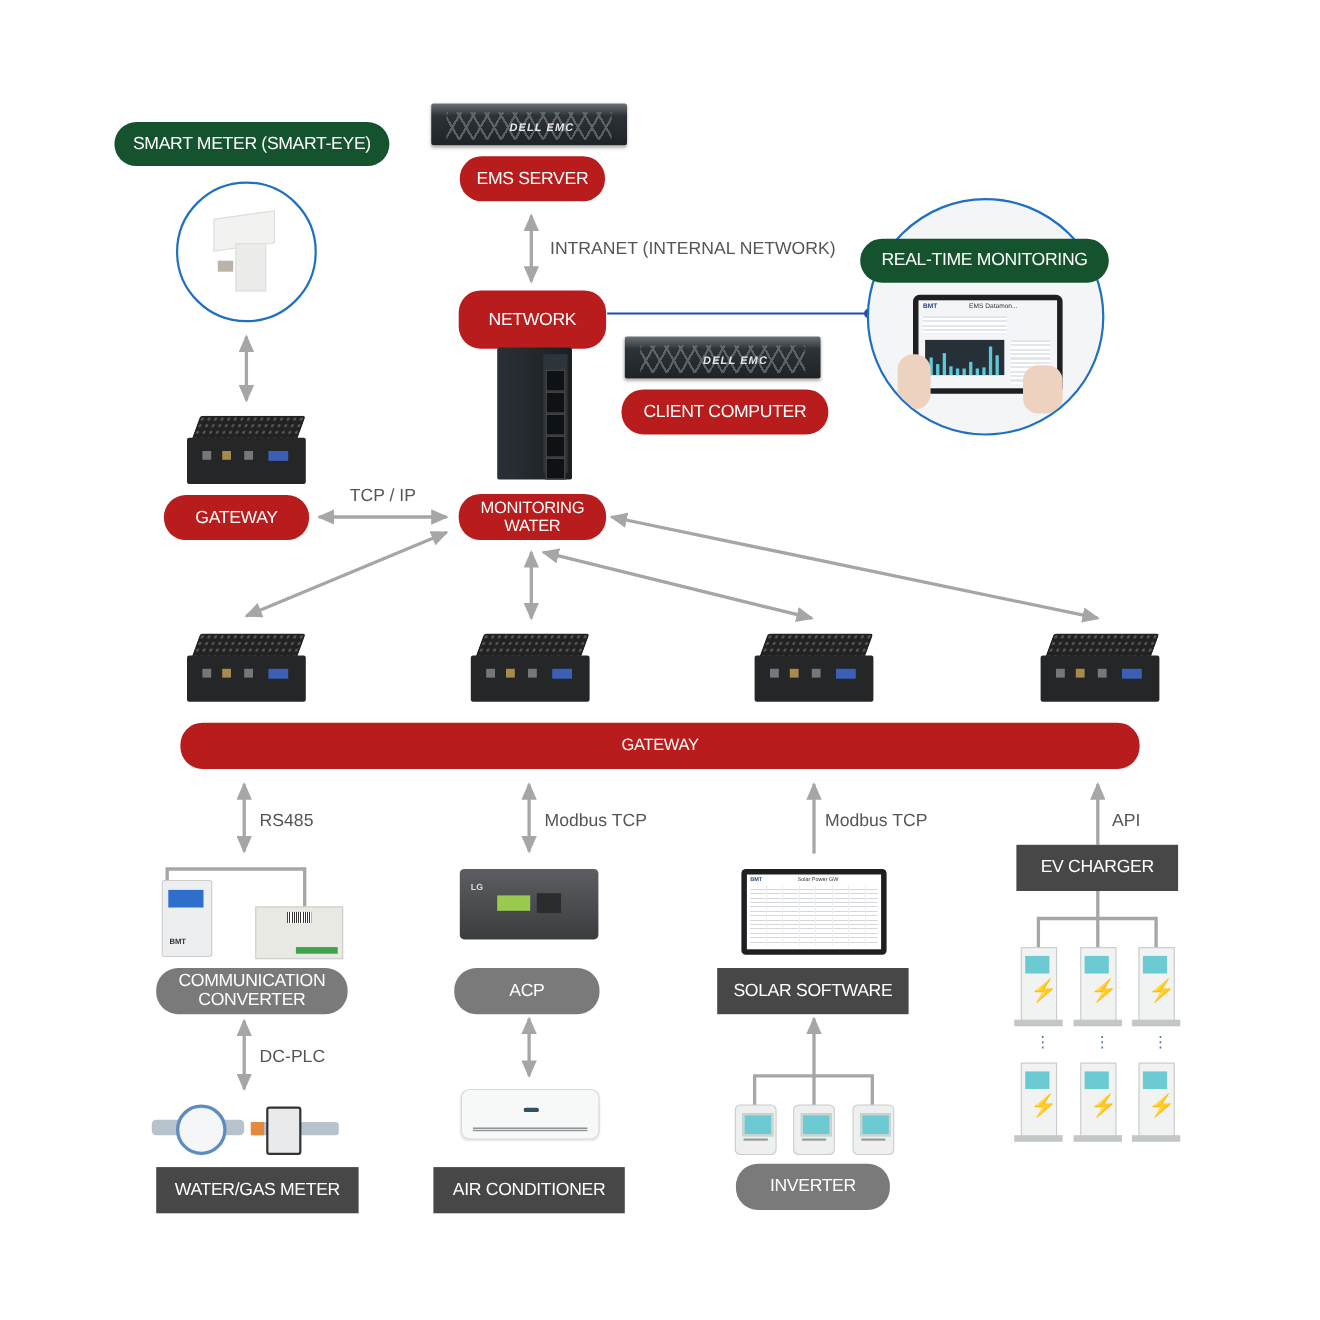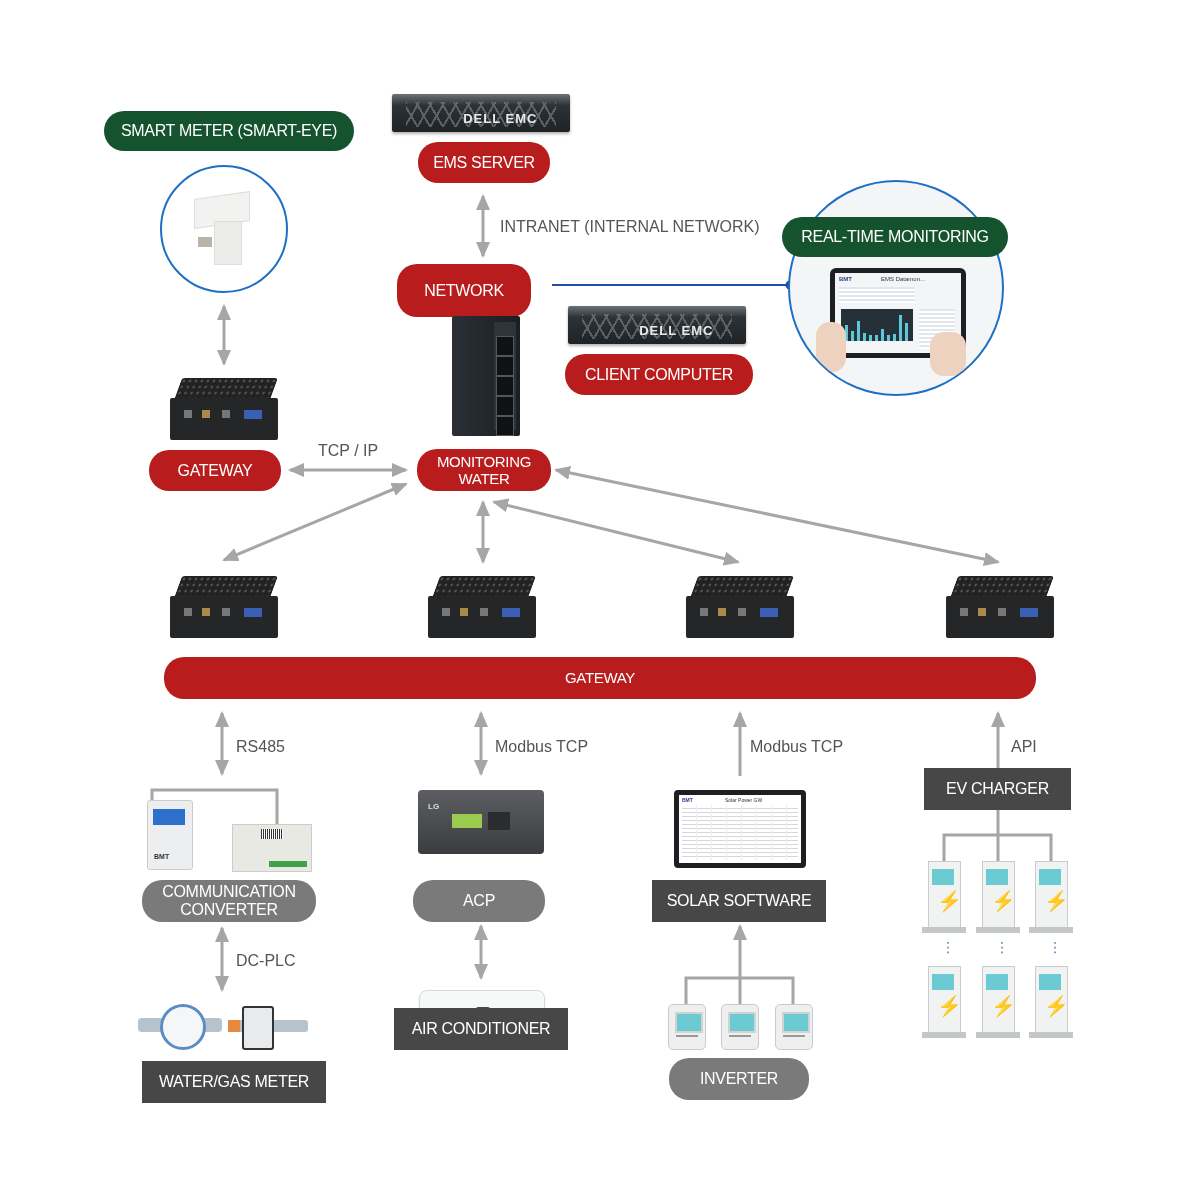--- a/index.html
+++ b/index.html
@@ -9,21 +9,21 @@
   .pill{position:absolute;display:flex;align-items:center;justify-content:center;text-align:center;color:#fff;font-size:16px;line-height:18px;border-radius:20px;letter-spacing:-0.3px;}
   .green{background:#b91c1c;}
   .blue{background:#14532d;}
   .grayp{background:#7a7a7a;}
   .dark{background:#474747;border-radius:0;}
   .label{position:absolute;color:#555;font-size:16px;white-space:nowrap;}
   .circle{position:absolute;border-radius:50%;border:2px solid #1f6fc4;background:#fff;overflow:hidden;}
   
   .server{position:absolute;background:linear-gradient(#6c7277,#2d3236 30%,#1f2326);border-radius:2px;box-shadow:0 2px 3px rgba(0,0,0,.3);}
   .server .hex{position:absolute;left:8%;right:8%;top:22%;bottom:14%;background:repeating-linear-gradient(60deg,transparent 0 9px,#7d868c 9px 11px),repeating-linear-gradient(-60deg,transparent 0 9px,#7d868c 9px 11px);opacity:.6;}
-  .server .logo{position:absolute;left:40%;top:45%;color:#e8e8e8;font-size:13px;font-weight:bold;letter-spacing:1px;}
+  .server .logo{position:absolute;left:40%;top:45%;color:#e8e8e8;font-size:10px;font-weight:bold;letter-spacing:1px;font-style:italic;}
   
   .minipc{position:absolute;width:108px;height:62px;}
   .minipc .top{position:absolute;left:8px;top:0;width:96px;height:22px;background:radial-gradient(circle,#555 1.2px,#222 1.6px) 0 0/6px 6px;transform:skewX(-20deg);border-radius:3px 3px 0 0;}
   .minipc .front{position:absolute;left:0;top:20px;width:108px;height:42px;background:#242628;border-radius:2px;}
   .minipc .port{position:absolute;background:#777;}
   .minipc .vga{position:absolute;background:#3a5fb5;}
   
   .switch{position:absolute;width:68px;height:120px;background:linear-gradient(90deg,#2a3036,#1b1f23);border-radius:2px;}
   .switch .panel{position:absolute;right:4px;top:6px;width:22px;bottom:6px;background:#2d353b;}
   .switch .rj{position:absolute;right:6px;width:16px;height:18px;background:#0f1214;border:1px solid #555;}
@@ -86,21 +86,21 @@
   <div class="abs" style="left:52px;top:54px;width:26px;height:42px;background:#ececea;border:1px solid #ddd;"></div>
   <div class="abs" style="left:36px;top:70px;width:14px;height:10px;background:#b9b3a8;"></div>
 </div>
 
 <div class="server" style="left:392px;top:94px;width:178px;height:38px;">
   <div class="hex"></div>
     <div class="logo">DELL EMC</div>
 </div>
 <div class="pill green" style="left:418px;top:142px;width:132px;height:41px;">EMS SERVER</div>
 <div class="label" style="left:500px;top:218px;">INTRANET (INTERNAL NETWORK)</div>
-<div class="pill green" style="left:397px;top:264px;width:134px;height:53px;">NETWORK</div>
+<div class="pill green" style="left:417px;top:264px;width:134px;height:53px;">NETWORK</div>
 
 <div class="circle" style="left:788px;top:180px;width:212px;height:212px;background:#f4f5f6;">
   <div class="tablet" style="left:40px;top:86px;width:136px;height:90px;">
     <div class="screen">
       <div class="abs" style="left:4px;top:3px;font-size:6px;font-weight:bold;color:#2a3f8a;">BMT</div>
       <div class="abs" style="left:46px;top:3px;font-size:6px;color:#333;">EMS Datamon...</div>
       <div class="abs" style="left:4px;top:14px;width:76px;height:16px;background:repeating-linear-gradient(#dfe6ef 0 2px,#fff 2px 4px);"></div>
       <div class="abs" style="left:6px;top:36px;width:72px;height:32px;background:#263038;">
         <div class="bar" style="left:4px;height:16px"></div>
           <div class="bar" style="left:10px;height:10px"></div>
@@ -222,21 +222,21 @@
   <div class="abs" style="left:10px;top:12px;font-size:8px;color:#ddd;font-weight:bold;">LG</div>
   <div class="abs" style="left:34px;top:24px;width:30px;height:14px;background:#9acb4e;"></div>
   <div class="abs" style="left:70px;top:22px;width:22px;height:18px;background:#2a2c30;"></div>
 </div>
 <div class="pill grayp" style="left:413px;top:880px;width:132px;height:42px;">ACP</div>
 
 <div class="abs" style="left:419px;top:990px;width:124px;height:44px;background:#f7f8f8;border:1px solid #d6d9da;border-radius:8px;box-shadow:0 1px 2px rgba(0,0,0,.1);">
   <div class="abs" style="left:56px;top:16px;width:14px;height:4px;background:#33505f;border-radius:2px;"></div>
   <div class="abs" style="left:10px;top:34px;width:104px;height:4px;background:repeating-linear-gradient(#8d9396 0 1px,#dfe2e3 1px 2px);"></div>
 </div>
-<div class="pill dark" style="left:394px;top:1008px;width:174px;height:42px;">AIR CONDITIONER</div>
+<div class="pill dark" style="left:394px;top:1061px;width:174px;height:42px;">AIR CONDITIONER</div>
 
 <div class="tablet" style="left:674px;top:790px;width:132px;height:78px;border-radius:4px;">
   <div class="screen" style="background:#fff;">
     <div class="abs" style="left:3px;top:2px;font-size:5px;font-weight:bold;color:#2a3f8a;">BMT</div>
     <div class="abs" style="left:46px;top:2px;font-size:5px;color:#333;">Solar Power GW</div>
     <div class="abs" style="left:3px;top:10px;right:3px;bottom:3px;background:repeating-linear-gradient(90deg,transparent 0 14px,#eee 14px 15px),repeating-linear-gradient(#fff 0 3px,#d4d8dd 3px 4px);"></div>
   </div>
 </div>
 <div class="pill dark" style="left:652px;top:880px;width:174px;height:42px;">SOLAR SOFTWARE</div>
 

